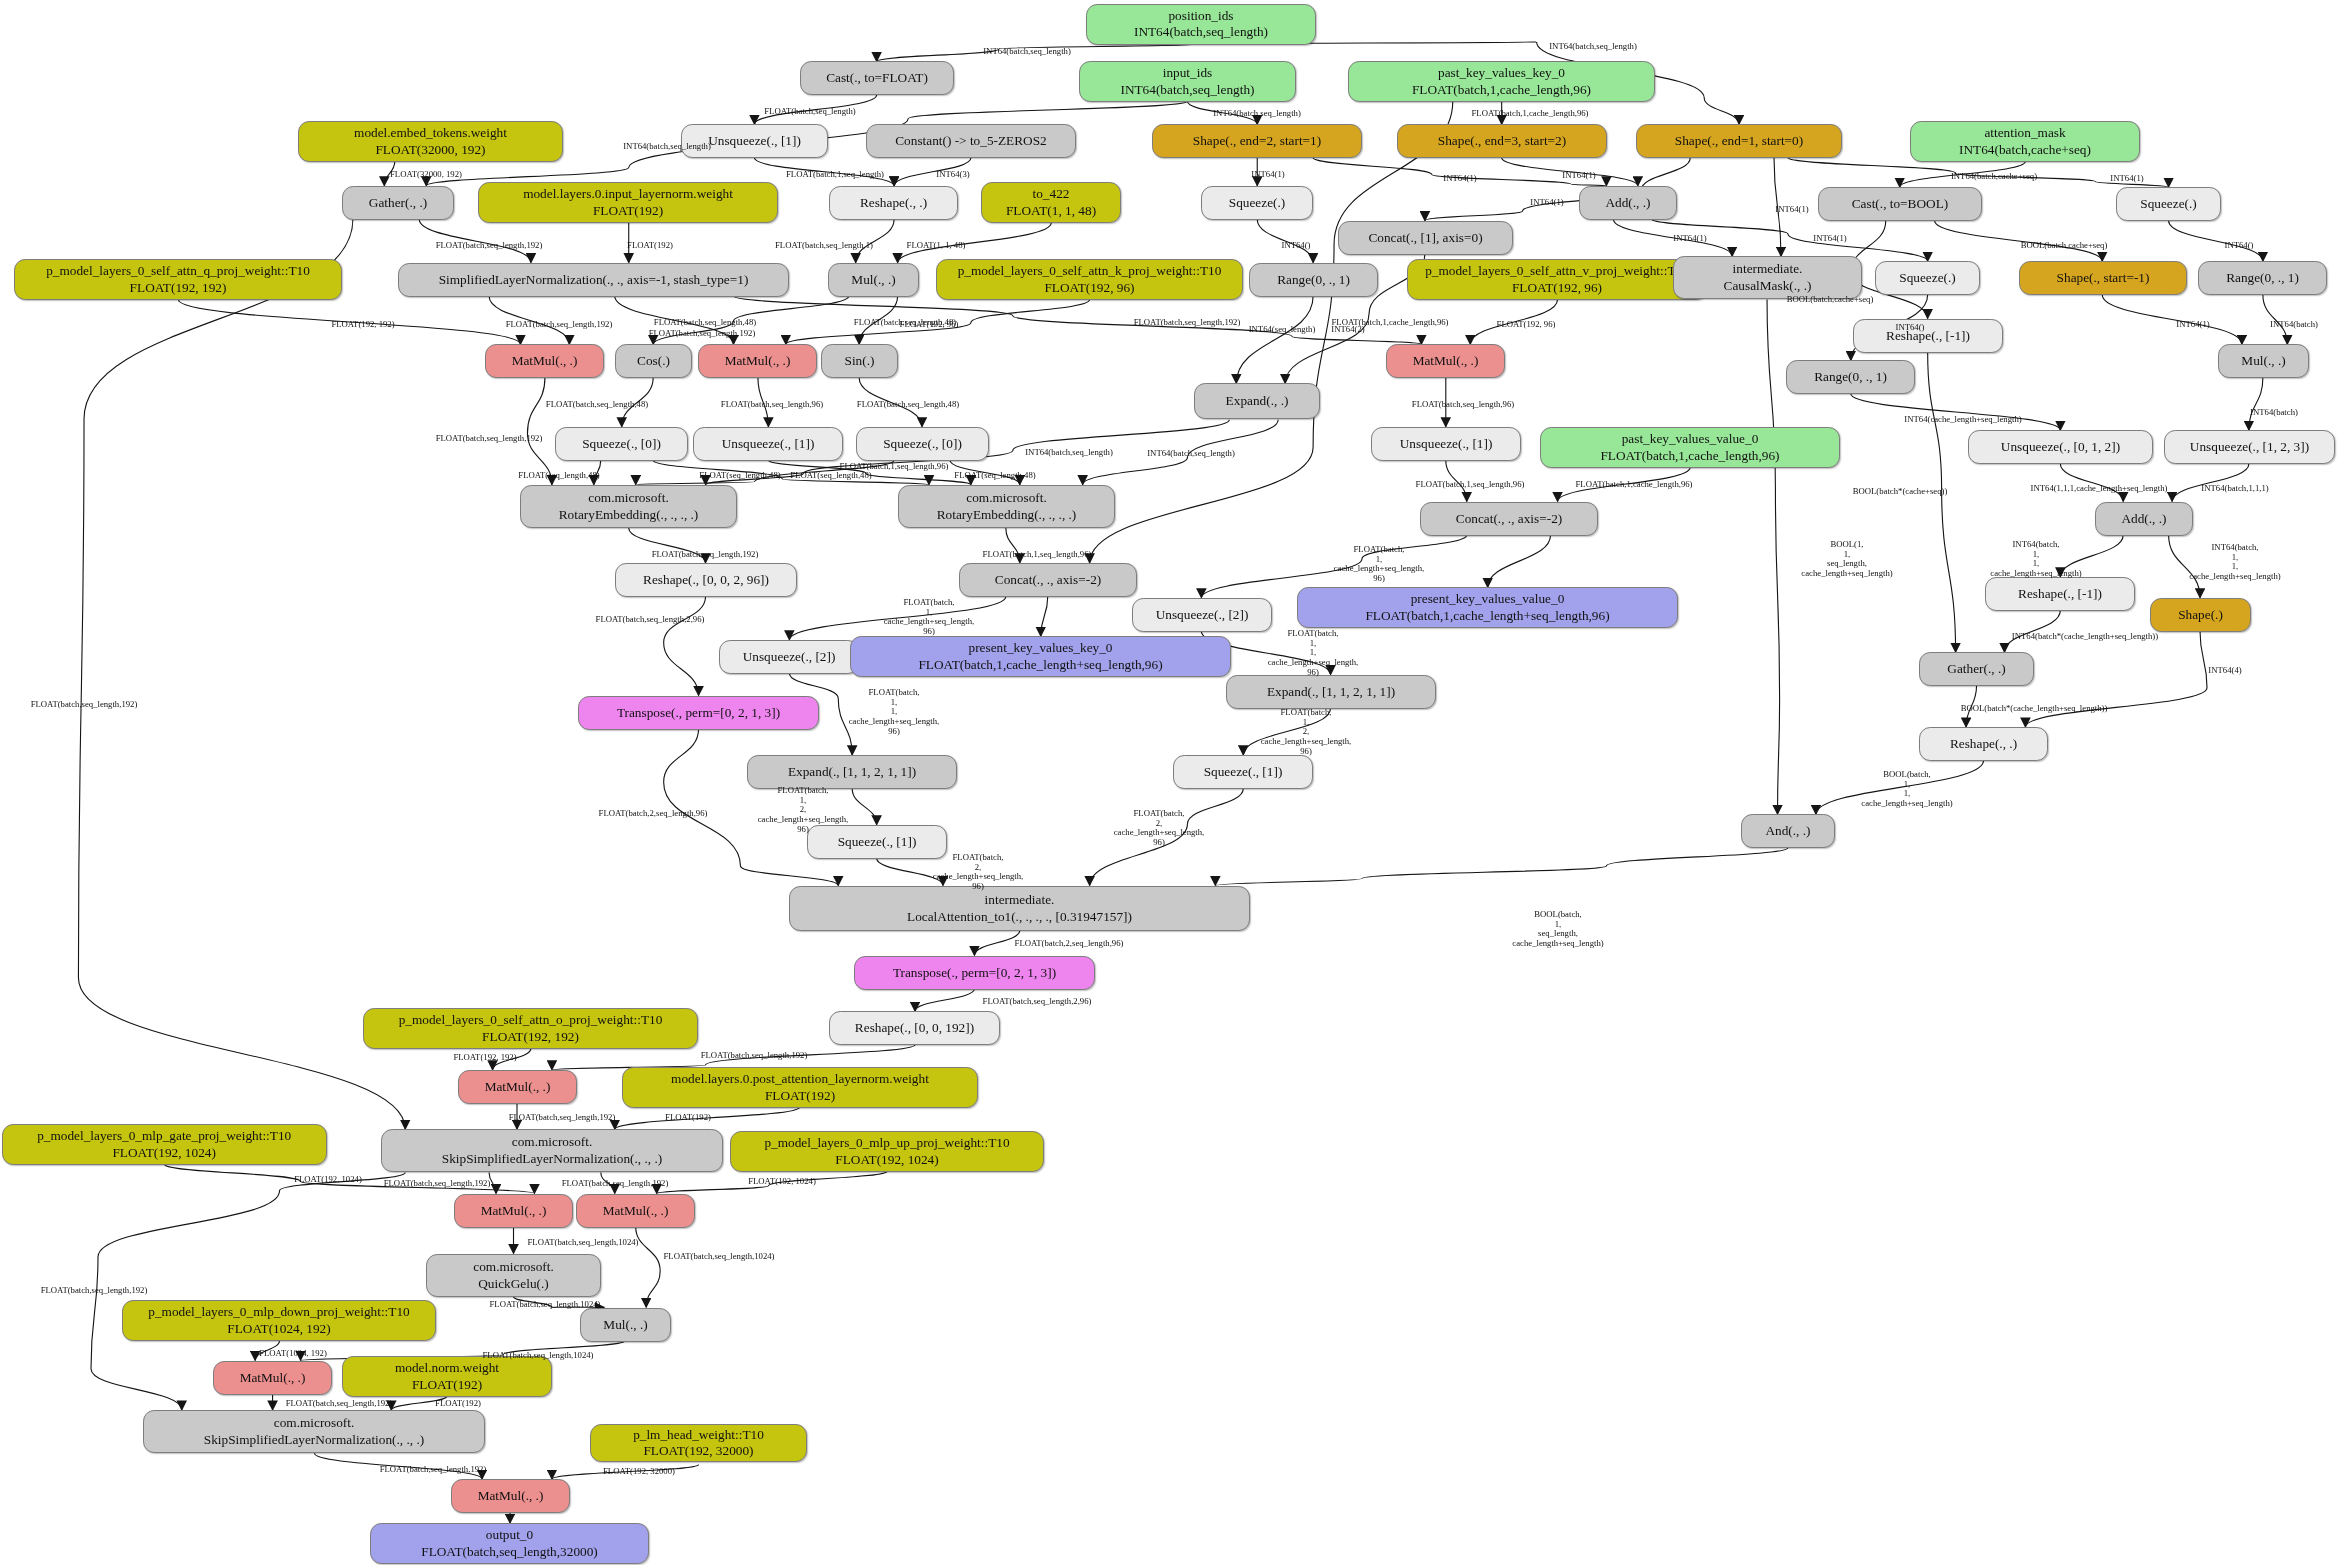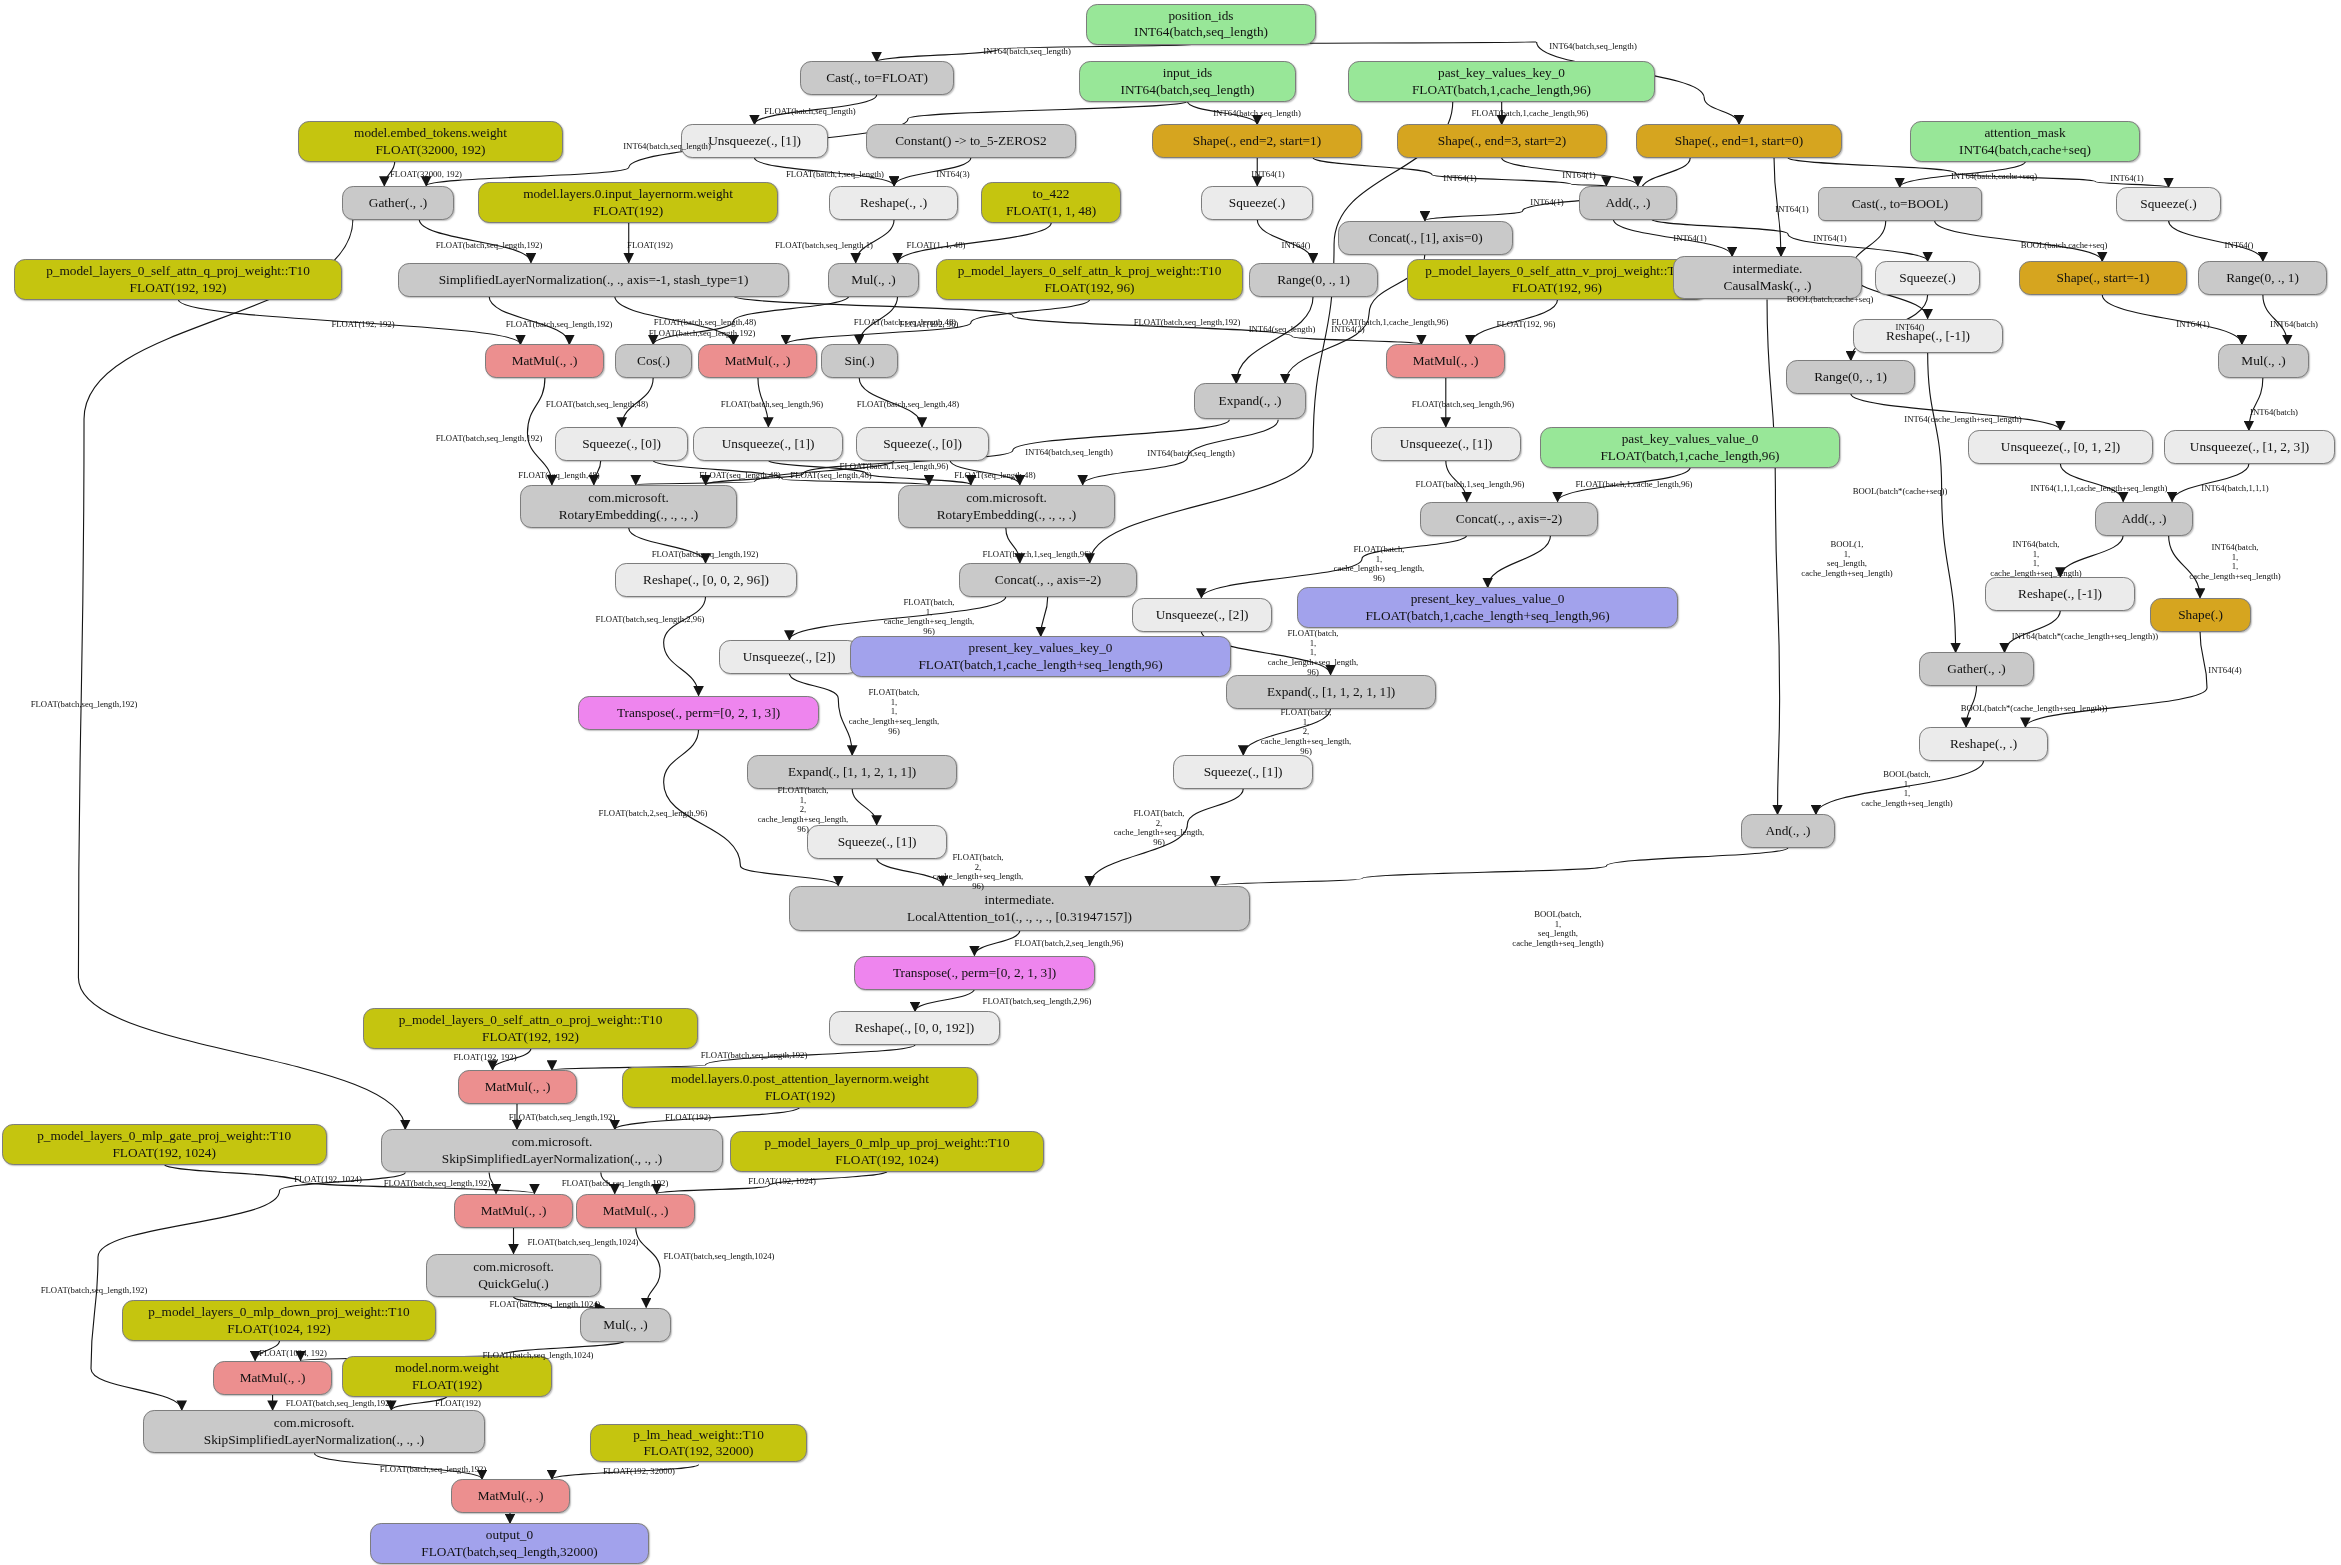--- a/index.html
+++ b/index.html
@@ -147,21 +147,21 @@
     <div class="node" style="left: 1636px; top: 124px; width: 206px; height: 34px; background: rgb(214, 165, 31); border-color: rgb(125, 125, 125);">Shape(., end=1, start=0)</div>
     <div class="node" style="left: 2116px; top: 187px; width: 105px; height: 34px; background: rgb(235, 235, 235); border-color: rgb(125, 125, 125);">Squeeze(.)</div>
     <div class="node" style="left: 342px; top: 186px; width: 112px; height: 34px; background: rgb(201, 201, 201); border-color: rgb(125, 125, 125);">Gather(., .)</div>
     <div class="node" style="left: 478px; top: 182px; width: 300px; height: 41px; background: rgb(197, 197, 15); border-color: rgb(125, 125, 125);">model.layers.0.input_layernorm.weight
 FLOAT(192)</div>
     <div class="node" style="left: 829px; top: 186px; width: 129px; height: 34px; background: rgb(235, 235, 235); border-color: rgb(125, 125, 125);">Reshape(., .)</div>
     <div class="node" style="left: 981px; top: 182px; width: 140px; height: 41px; background: rgb(197, 197, 15); border-color: rgb(125, 125, 125);">to_422
 FLOAT(1, 1, 48)</div>
     <div class="node" style="left: 1201px; top: 186px; width: 112px; height: 34px; background: rgb(235, 235, 235); border-color: rgb(125, 125, 125);">Squeeze(.)</div>
     <div class="node" style="left: 1579px; top: 186px; width: 98px; height: 34px; background: rgb(201, 201, 201); border-color: rgb(125, 125, 125);">Add(., .)</div>
-    <div class="node" style="left: 1818px; top: 187px; width: 164px; height: 34px; background: rgb(201, 201, 201); border-color: rgb(125, 125, 125); border-radius: 7px;">Cast(., to=BOOL)</div>
+    <div class="node" style="left: 1818px; top: 187px; width: 164px; height: 34px; background: rgb(201, 201, 201); border-color: rgb(125, 125, 125);">Cast(., to=BOOL)</div>
     <div class="node" style="left: 14px; top: 259px; width: 328px; height: 41px; background: rgb(197, 197, 15); border-color: rgb(125, 125, 125);">p_model_layers_0_self_attn_q_proj_weight::T10
 FLOAT(192, 192)</div>
     <div class="node" style="left: 398px; top: 263px; width: 391px; height: 34px; background: rgb(201, 201, 201); border-color: rgb(125, 125, 125);">SimplifiedLayerNormalization(., ., axis=-1, stash_type=1)</div>
     <div class="node" style="left: 828px; top: 263px; width: 91px; height: 34px; background: rgb(201, 201, 201); border-color: rgb(125, 125, 125);">Mul(., .)</div>
     <div class="node" style="left: 936px; top: 259px; width: 307px; height: 41px; background: rgb(197, 197, 15); border-color: rgb(125, 125, 125);">p_model_layers_0_self_attn_k_proj_weight::T10
 FLOAT(192, 96)</div>
     <div class="node" style="left: 1249px; top: 263px; width: 129px; height: 34px; background: rgb(201, 201, 201); border-color: rgb(125, 125, 125);">Range(0, ., 1)</div>
     <div class="node" style="left: 1338px; top: 221px; width: 175px; height: 34px; background: rgb(201, 201, 201); border-color: rgb(125, 125, 125);">Concat(., [1], axis=0)</div>
     <div class="node" style="left: 1407px; top: 259px; width: 300px; height: 41px; background: rgb(197, 197, 15); border-color: rgb(125, 125, 125);">p_model_layers_0_self_attn_v_proj_weight::T10
 FLOAT(192, 96)</div>
@@ -169,21 +169,21 @@
 CausalMask(., .)</div>
     <div class="node" style="left: 1875px; top: 261px; width: 105px; height: 34px; background: rgb(235, 235, 235); border-color: rgb(125, 125, 125);">Squeeze(.)</div>
     <div class="node" style="left: 2019px; top: 261px; width: 168px; height: 34px; background: rgb(214, 165, 31); border-color: rgb(125, 125, 125);">Shape(., start=-1)</div>
     <div class="node" style="left: 2198px; top: 261px; width: 129px; height: 34px; background: rgb(201, 201, 201); border-color: rgb(125, 125, 125);">Range(0, ., 1)</div>
     <div class="node" style="left: 1853px; top: 319px; width: 150px; height: 34px; background: rgb(235, 235, 235); border-color: rgb(125, 125, 125);">Reshape(., [-1])</div>
     <div class="node" style="left: 485px; top: 344px; width: 119px; height: 34px; background: rgb(236, 143, 143); border-color: rgb(125, 125, 125);">MatMul(., .)</div>
     <div class="node" style="left: 615px; top: 344px; width: 77px; height: 34px; background: rgb(201, 201, 201); border-color: rgb(125, 125, 125);">Cos(.)</div>
     <div class="node" style="left: 698px; top: 344px; width: 119px; height: 34px; background: rgb(236, 143, 143); border-color: rgb(125, 125, 125);">MatMul(., .)</div>
     <div class="node" style="left: 821px; top: 344px; width: 77px; height: 34px; background: rgb(201, 201, 201); border-color: rgb(125, 125, 125);">Sin(.)</div>
     <div class="node" style="left: 1386px; top: 344px; width: 119px; height: 34px; background: rgb(236, 143, 143); border-color: rgb(125, 125, 125);">MatMul(., .)</div>
-    <div class="node" style="left: 1194px; top: 383px; width: 112px; height: 36px; background: rgb(201, 201, 201); border-color: rgb(125, 125, 125);">Expand(., .)</div>
+    <div class="node" style="left: 1194px; top: 383px; width: 126px; height: 36px; background: rgb(201, 201, 201); border-color: rgb(125, 125, 125);">Expand(., .)</div>
     <div class="node" style="left: 1786px; top: 360px; width: 129px; height: 34px; background: rgb(201, 201, 201); border-color: rgb(125, 125, 125);">Range(0, ., 1)</div>
     <div class="node" style="left: 2218px; top: 344px; width: 91px; height: 34px; background: rgb(201, 201, 201); border-color: rgb(125, 125, 125);">Mul(., .)</div>
     <div class="node" style="left: 555px; top: 427px; width: 133px; height: 34px; background: rgb(235, 235, 235); border-color: rgb(125, 125, 125);">Squeeze(., [0])</div>
     <div class="node" style="left: 693px; top: 427px; width: 150px; height: 34px; background: rgb(235, 235, 235); border-color: rgb(125, 125, 125);">Unsqueeze(., [1])</div>
     <div class="node" style="left: 856px; top: 427px; width: 133px; height: 34px; background: rgb(235, 235, 235); border-color: rgb(125, 125, 125);">Squeeze(., [0])</div>
     <div class="node" style="left: 1371px; top: 427px; width: 150px; height: 34px; background: rgb(235, 235, 235); border-color: rgb(125, 125, 125);">Unsqueeze(., [1])</div>
     <div class="node" style="left: 1540px; top: 427px; width: 300px; height: 41px; background: rgb(152, 231, 152); border-color: rgb(125, 125, 125);">past_key_values_value_0
 FLOAT(batch,1,cache_length,96)</div>
     <div class="node" style="left: 1968px; top: 430px; width: 185px; height: 34px; background: rgb(235, 235, 235); border-color: rgb(125, 125, 125);">Unsqueeze(., [0, 1, 2])</div>
     <div class="node" style="left: 2164px; top: 430px; width: 171px; height: 34px; background: rgb(235, 235, 235); border-color: rgb(125, 125, 125);">Unsqueeze(., [1, 2, 3])</div>

